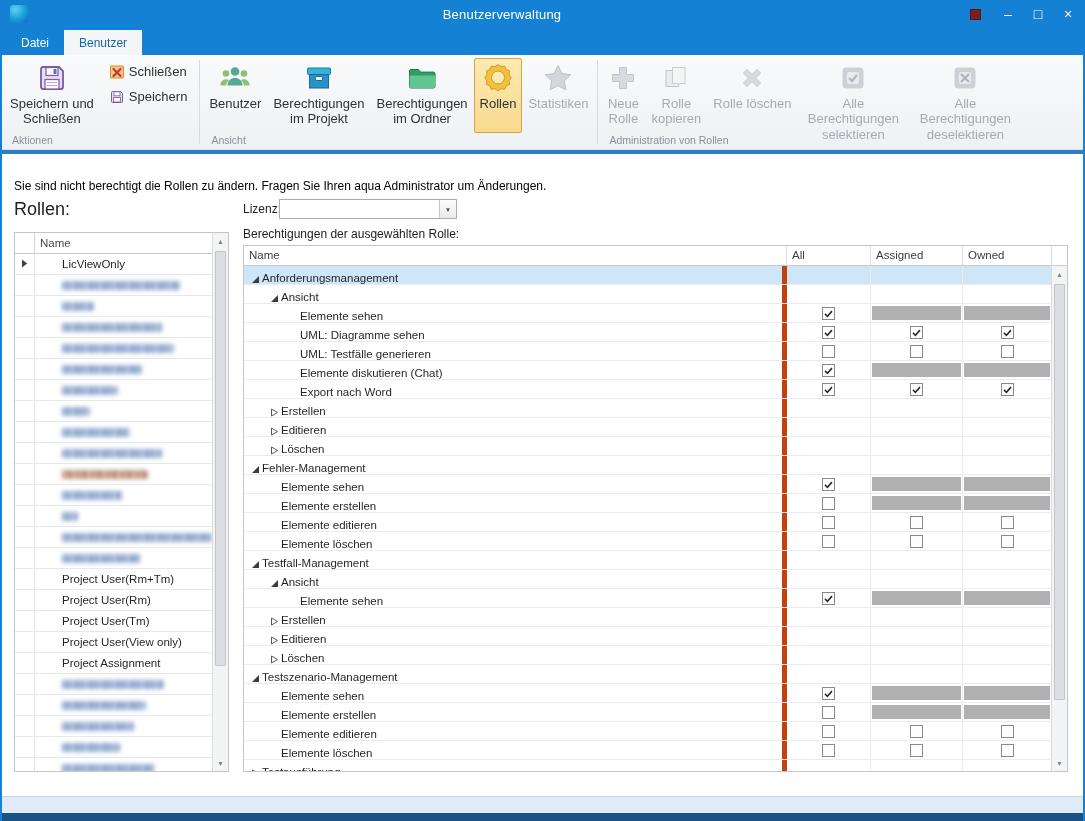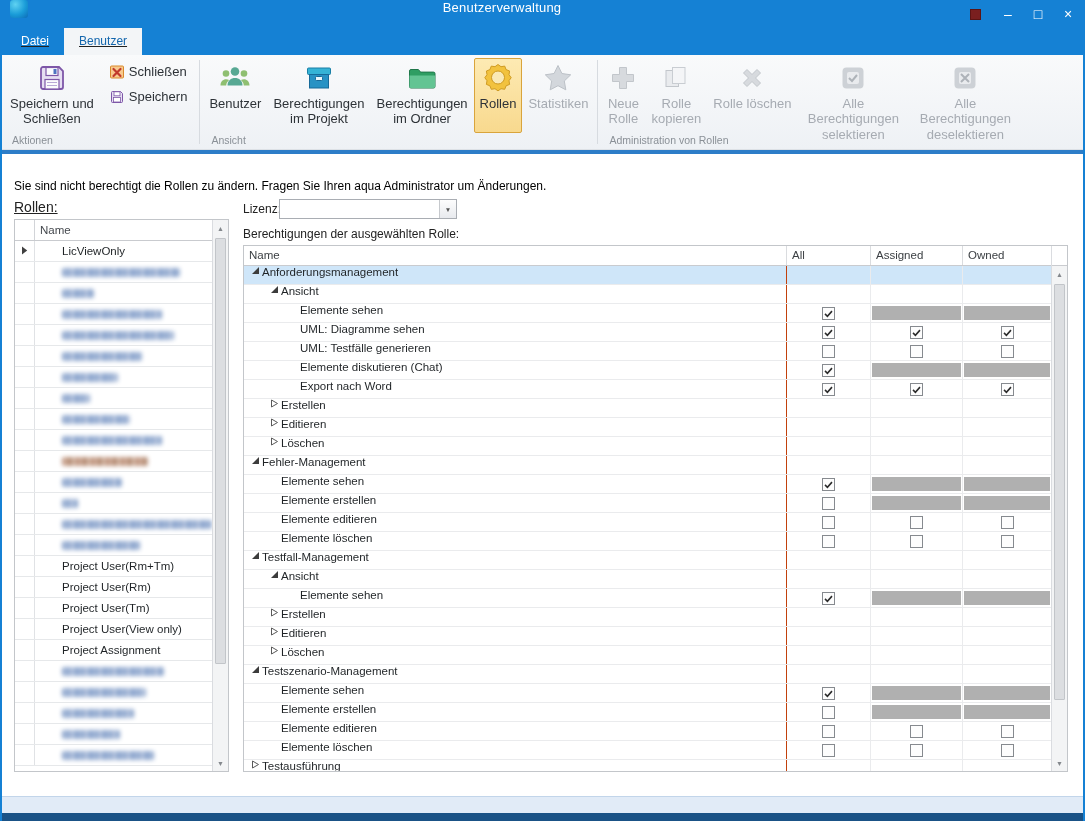--- a/index.html
+++ b/index.html
@@ -7,29 +7,29 @@
     --accent-line:#2d7dc8;
     --highlight-row:#cfe6f9;
     --disabled-cell:#b0b0b0;
   }
   *{box-sizing:border-box;margin:0;padding:0;}
   html,body{width:1085px;height:821px;overflow:hidden;}
   body{font-family:"Liberation Sans",sans-serif;font-size:12px;color:#222;background:#fff;}
   .window{width:1085px;height:821px;display:flex;flex-direction:column;background:#fff;
     border-left:2px solid var(--titlebar);border-right:2px solid var(--titlebar);}
   
-  .titlebar{flex:0 0 28px;background:var(--titlebar);display:flex;color:#fff;}
+  .titlebar{flex:0 0 28px;background:var(--titlebar);display:flex;align-items:center;color:#fff;}
   .app-icon{width:18px;height:18px;margin:0 6px 0 8px;border-radius:3px;
     background:radial-gradient(circle at 30% 25%,#5fd2f2,#1a9cd8 55%,#0d6cb8);}
   .title{flex:1;text-align:center;font-size:13px;letter-spacing:.2px;}
   .titlebar-right{display:flex;align-items:center;}
   .indicator{width:11px;height:11px;background:#7a1f1f;border:1px solid #5c1414;margin-right:12px;}
   .wbtn{width:30px;height:28px;display:flex;align-items:center;justify-content:center;font-size:14px;color:#fff;cursor:default;}
   
-  .tabstrip{flex:0 0 27px;background:var(--titlebar);display:flex;padding-left:4px;text-decoration:underline;}
+  .tabstrip{flex:0 0 27px;background:var(--titlebar);display:flex;align-items:flex-end;padding-left:4px;}
   .tab{padding:6px 15px 5px;font-size:12px;color:#fff;}
   .tab.active{background:#f3f5f7;color:#1366ad;}
   
   .ribbon{flex:0 0 95px;background:linear-gradient(#f9fafb,#eef1f5);display:flex;align-items:stretch;overflow:hidden;border-bottom:1px solid #dde1e6;}
   .rgroup{display:flex;flex-direction:column;padding:1px 2px 0;}
   .rbuttons{flex:1;display:flex;align-items:flex-start;padding-top:2px;}
   .rgroup-label{height:15px;font-size:10.5px;color:#8a9097;white-space:nowrap;padding:0 8px;}
   .rsep{width:1px;background:#d7dbe0;margin:5px 1px;}
   .rbtn{border:1px solid transparent;border-radius:2px;}
   .rbtn.large{height:75px;max-width:112px;display:flex;flex-direction:column;align-items:center;padding:3px 5px 0;}
@@ -42,21 +42,21 @@
   .rbtn.selected{background:linear-gradient(#fdeab3,#f8d98e);border-color:#d9a43c;}
   .rbtn.disabled .rlabel{color:#a6abb2;}
   .ricon{display:flex;align-items:center;justify-content:center;}
   .accent{flex:0 0 4px;background:var(--accent-line);}
   
   .content{flex:1;display:flex;flex-direction:column;background:#fff;overflow:hidden;padding:12px 2px;}
   .warning{font-size:12px;color:#000;margin:13px 0 6px 10px;}
   .main{flex:1;display:flex;overflow:hidden;padding-bottom:12px;}
   
   .roles{flex:0 0 212px;display:flex;flex-direction:column;margin-left:10px;}
-  .roles-label{font-size:14px;margin-bottom:4px;text-decoration:underline;}
+  .roles-label{font-size:18px;margin-bottom:12px;}
   .roles-box{flex:1;border:1px solid #c3c6ca;display:flex;overflow:hidden;background:#fff;}
   .roles-grid{flex:1;display:flex;flex-direction:column;overflow:hidden;}
   .roles-head{flex:0 0 21px;display:flex;border-bottom:1px solid #c9cbcf;background:#fff;}
   .role-gutter{width:20px;flex:0 0 20px;border-right:1px solid #e0e2e5;display:flex;align-items:center;justify-content:center;}
   .roles-head .role-gutter{border-right:1px solid #d2d4d8;}
   .roles-head-name{flex:1;font-size:11.5px;color:#44484d;padding:4px 0 0 5px;}
   .roles-rows{flex:1;overflow:hidden;}
   .role-row{height:21px;display:flex;align-items:stretch;border-bottom:1px solid #e6e8ea;font-size:11.5px;background:#fff;gap:22px;}
   .role-name{flex:1;display:flex;align-items:center;padding-left:5px;color:#1f2326;white-space:nowrap;overflow:hidden;}
   .blurbar{height:9px;border-radius:2px;filter:blur(2px);
@@ -80,21 +80,21 @@
   .phead{flex:0 0 20px;display:flex;border-bottom:1px solid #c9cbcf;font-size:11.5px;color:#3c4044;}
   .phead .c{padding:3px 0 0 5px;border-right:1px solid #dadcdf;}
   .c-name{flex:1;min-width:0;}
   .c-all{width:84px;flex:0 0 84px;}
   .c-assigned{width:92px;flex:0 0 92px;}
   .c-owned{width:88px;flex:0 0 88px;}
   .phead .c-owned{border-right:none;}
   .prows{flex:1;overflow:hidden;}
   .prow{height:19px;display:flex;align-items:stretch;border-bottom:1px solid #eaebed;font-size:11.5px;background:#fff;}
   .prow.hl{background:var(--highlight-row);}
-  .pname{flex:1;min-width:0;display:flex;align-items:flex-start;border-right:1px solid #c2410c;white-space:nowrap;overflow:hidden;}
+  .pname{flex:1;min-width:0;display:flex;align-items:flex-end;border-right:5px solid #c2410c;white-space:nowrap;overflow:hidden;}
   .glyph{width:14px;flex:0 0 14px;display:inline-flex;align-items:center;justify-content:center;}
   .ntext{color:#1f2326;}
   .pcell{display:flex;align-items:center;justify-content:center;border-right:1px solid #eaebed;position:relative;}
   .pcell.c-owned{border-right:none;}
   .cb{width:13px;height:13px;border:1px solid #868a8f;background:#fdfdfd;display:flex;align-items:center;justify-content:center;}
   .graybar{flex:1;align-self:stretch;margin:2px 1px;background:var(--disabled-cell);}
   .scroll-col{width:16px;flex:0 0 16px;display:flex;flex-direction:column;border-left:1px solid #dadce0;}
   .scroll-spacer{flex:0 0 20px;border-bottom:1px solid #c9cbcf;background:#fff;}
   .scroll-col .vscroll{flex:1;border-left:none;width:15px;}
   

